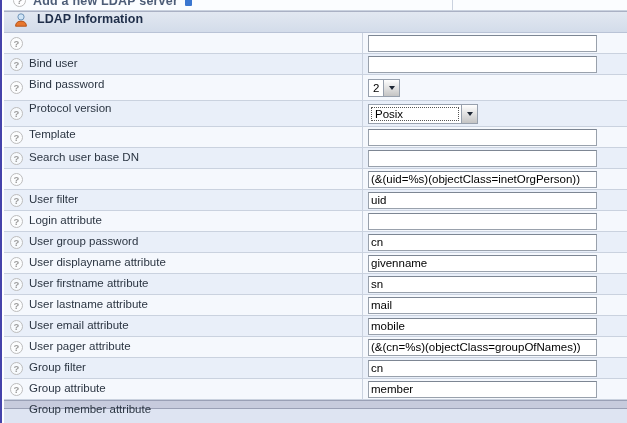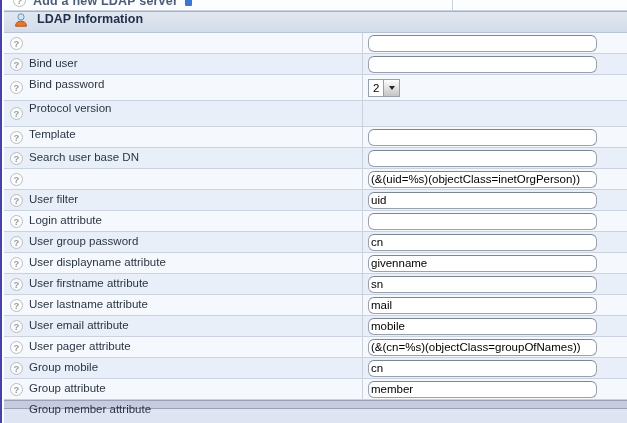--- a/index.html
+++ b/index.html
@@ -30,21 +30,21 @@
     display:flex;align-items:center;padding-left:6px;}
   .help-icon{
     width:13px;height:13px;border-radius:50%;border:1px solid #bdbdbd;background:rgba(255,255,255,.65);
     color:#9c9c9c;font-size:9.5px;font-weight:bold;line-height:12px;text-align:center;
     display:inline-block;box-sizing:border-box;flex:0 0 auto;cursor:pointer;
   }
   .row-label{font-size:11.5px;color:#2b3542;margin-left:6px;white-space:nowrap;margin-top:40px;}
   .input-cell{flex:1;display:flex;align-items:center;padding-left:5px;}
   .txt{
     width:229px;height:17px;box-sizing:border-box;background:#fff;
-    border:1px solid #99a1ac;border-top-color:#7d8693;border-radius:6px;
+    border:1px solid #99a1ac;border-top-color:#7d8693;border-radius:0;
     font-family:"Liberation Sans",sans-serif;font-size:11.5px;color:#000;padding:0 2px;outline:none;
   }
   
   .sel{display:inline-flex;align-items:stretch;height:18px;background:#fff;border:1px solid #97a0ad;box-sizing:border-box;cursor:pointer;}
   .sel-value{display:flex;align-items:center;font-size:11.5px;color:#000;padding:0 4px;}
   .sel-wide{width:110px;height:20px;}
   .sel-wide .sel-value{flex:1;margin:2px;border:1px dotted #555;padding:0 3px;}
   .sel-btn{width:15px;flex:0 0 auto;display:flex;align-items:center;justify-content:center;
     background:linear-gradient(#fefefe,#c4c4c4);border-left:1px solid #97a0ad;}
   .tri{width:0;height:0;border-left:3.5px solid transparent;border-right:3.5px solid transparent;border-top:4.5px solid #1d2633;}
@@ -105,20 +105,28 @@
               <i class="tri"></i>
             </span>
           </div>
         </div>
   </div>
       <div class="row even tall">
     <div class="label-cell">
       <span class="help-icon">?</span>
       <span class="row-label">Template</span>
     </div>
+    <div class="input-cell">
+          <div class="sel sel-wide">
+            <span class="sel-value">Posix</span>
+            <span class="sel-btn">
+              <i class="tri"></i>
+            </span>
+          </div>
+        </div>
   </div>
       <div class="row odd">
     <div class="label-cell">
       <span class="help-icon">?</span>
       <span class="row-label">Search user base DN</span>
     </div>
     <div class="input-cell">
           <input type="text" class="txt" style="">
         </div>
   </div>
@@ -198,21 +206,21 @@
       <span class="help-icon">?</span>
       <span class="row-label">User pager attribute</span>
     </div>
     <div class="input-cell">
           <input type="text" class="txt" value="mobile" style="">
         </div>
   </div>
       <div class="row odd">
     <div class="label-cell">
       <span class="help-icon">?</span>
-      <span class="row-label">Group mobile</span>
+      <span class="row-label">Group filter</span>
     </div>
     <div class="input-cell">
           <input type="text" class="txt" value="(&amp;(cn=%s)(objectClass=groupOfNames))" style="">
         </div>
   </div>
       <div class="row even">
     <div class="label-cell">
       <span class="help-icon">?</span>
       <span class="row-label">Group attribute</span>
     </div>

